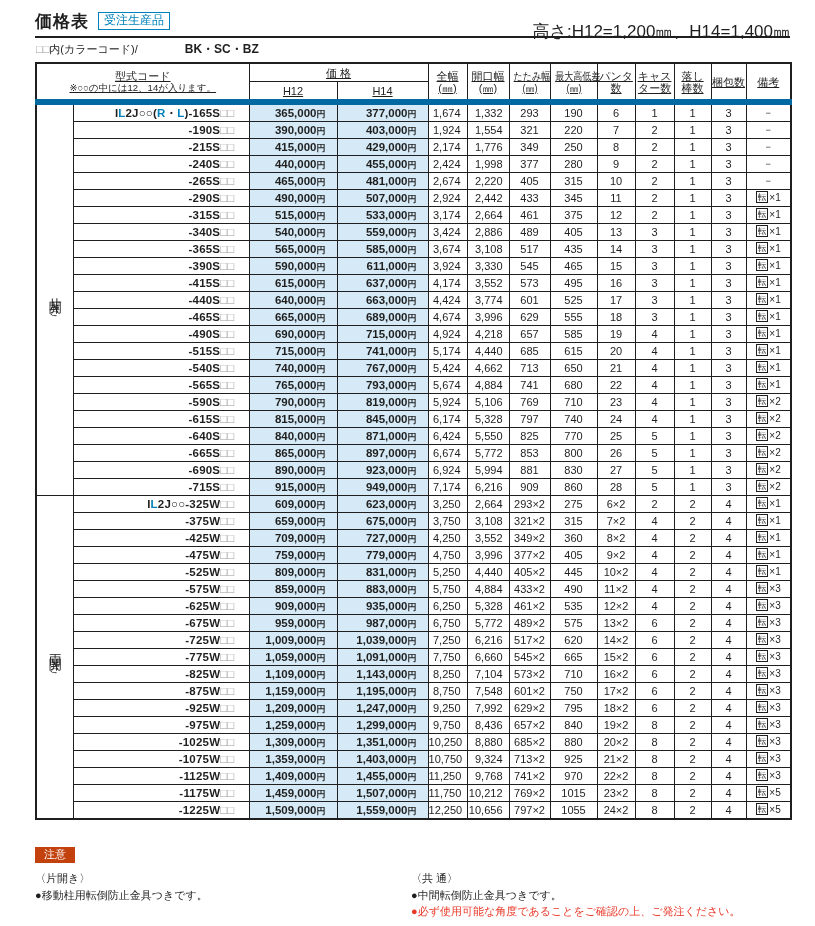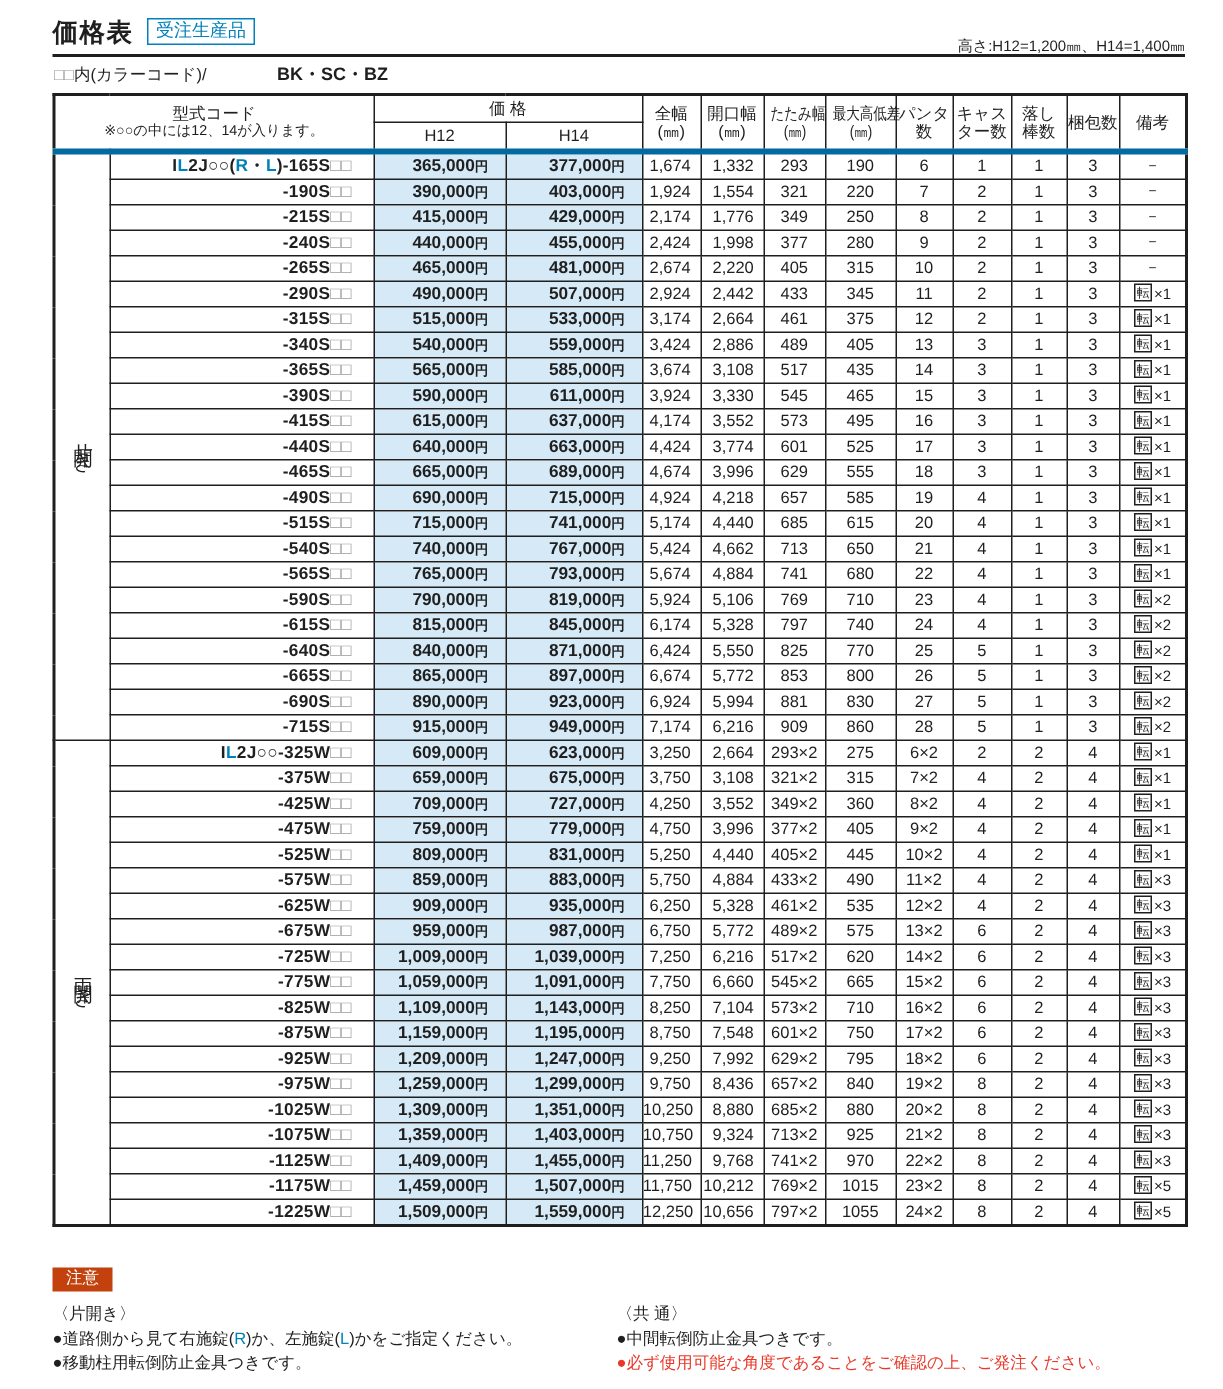--- a/index.html
+++ b/index.html
@@ -3,30 +3,30 @@
 <meta charset="utf-8">
 <style>
   html,body { margin:0; padding:0; background:#ffffff; }
   body { width:815px; height:926px; font-family:"Liberation Sans","DejaVu Sans",sans-serif; color:#1f1f1f; overflow:hidden; }
   .page { padding:8px 25px 0 35px; }
 
   
   .title-row { display:flex; align-items:center; height:26px; }
   .title { font-size:17px; font-weight:bold; letter-spacing:1px; }
   .order-badge { margin-left:9px; border:1px solid #0081bb; color:#0081bb; font-size:12px; line-height:15px; height:16px; padding:0 5px; }
-  .height-note { margin-left:auto; font-size:10px;margin-top:20px; }
+  .height-note { margin-left:auto; font-size:17px;margin-top:20px; }
   .rule { border-top:2px solid #1f1f1f; margin-top:2px; }
   .colorcode-row { font-size:11px; padding:3px 0 4px 1px; }
   .colorcode-row .codes { font-weight:bold; font-size:12px;padding-left:47px; }
 
   
   table.price-table { border-collapse:collapse; table-layout:fixed; width:755px; border:2px solid #1f1f1f; }
   .price-table th, .price-table td { border:1px solid #1f1f1f; padding:0; }
   .price-table thead th { font-weight:normal; font-size:11px; line-height:12px; }
-  .price-table thead { border-bottom:4px solid #0369a1; }
+  .price-table thead { border-bottom:6px solid #0369a1;text-decoration:underline; }
   .th-code div.l1 { font-size:11px; }
   .th-code div.l2 { font-size:9.5px; }
   .th-price { font-size:12px; height:17px; }
   .th-h { font-size:11px; height:17px; }
   .th-col div { white-space:nowrap; }
   .squeeze div { transform:scaleX(0.82); transform-origin:center; }
 
   .price-table td { height:16px; font-size:11px; line-height:14px; overflow:hidden; white-space:nowrap; }
   td.code { font-weight:bold; font-size:11.5px; text-align:right; padding-right:14px; letter-spacing:0.2px; }
   td.price { background:#d5eaf6; font-weight:bold; font-size:11.5px; text-align:right; padding-right:11px; }
@@ -725,21 +725,20 @@
           <td class="biko"><span class="boxed">転</span>×5</td>
         </tr>
       </tbody>
     </table>
 
   <div class="notes">
     <span class="note-badge">注意</span>
     <div class="notes-cols">
       <div class="notes-left" id="notes-left">
           <div class="note-line">〈片開き〉</div>
-          <div class="note-line">●道路側から見て右施錠(<span class="blue">R</span>)か、左施錠(<span class="blue">L</span>)かをご指定ください。</div>
           <div class="note-line">●移動柱用転倒防止金具つきです。</div>
         </div>
       <div class="notes-right" id="notes-right">
           <div class="note-line">〈共 通〉</div>
           <div class="note-line">●中間転倒防止金具つきです。</div>
           <div class="note-line red">●必ず使用可能な角度であることをご確認の上、ご発注ください。</div>
         </div>
     </div>
   </div>
 

